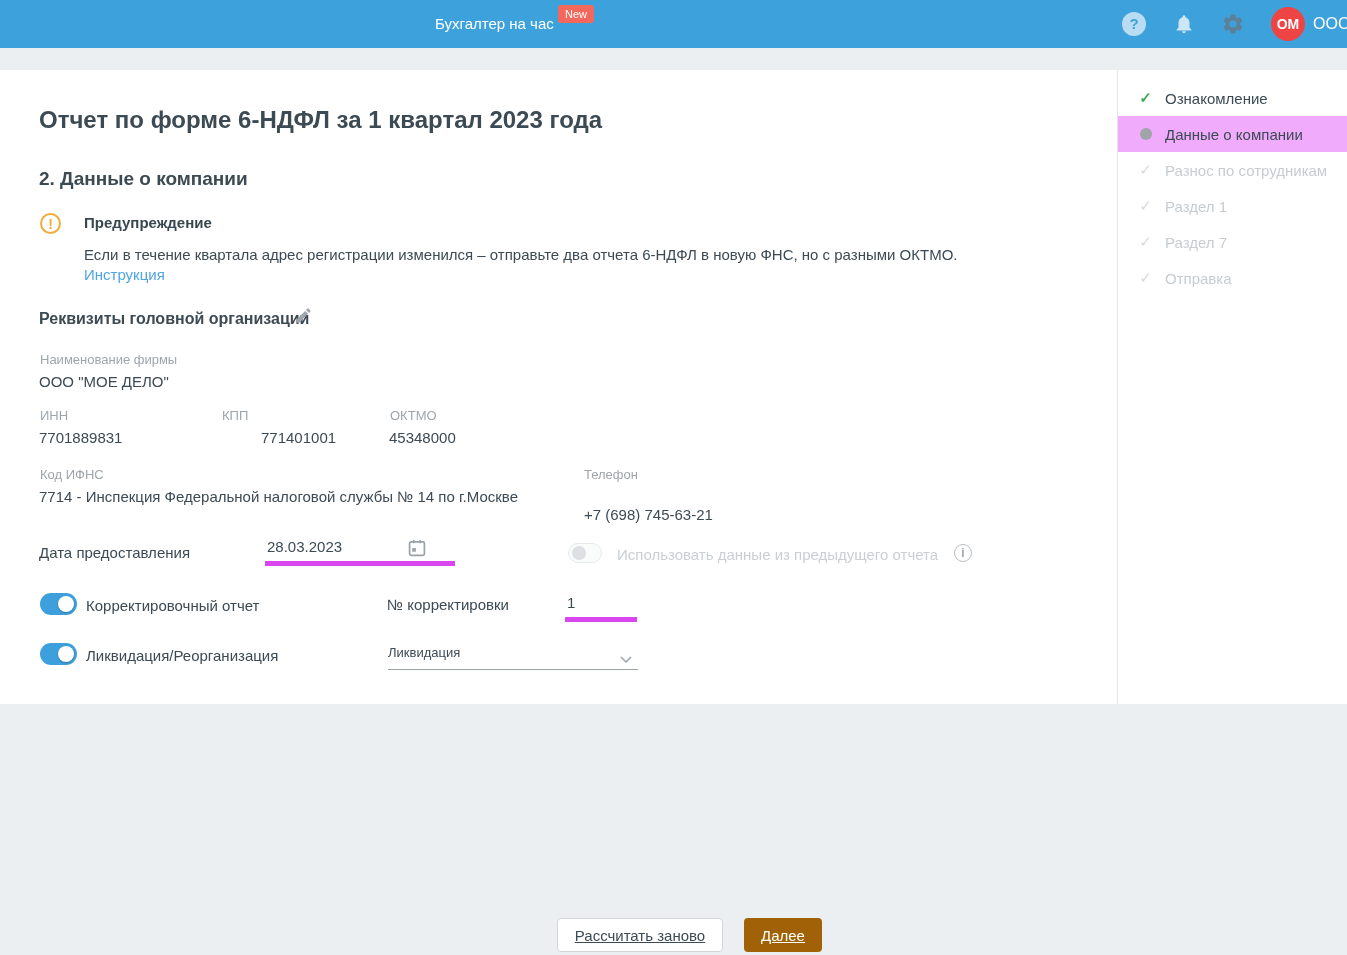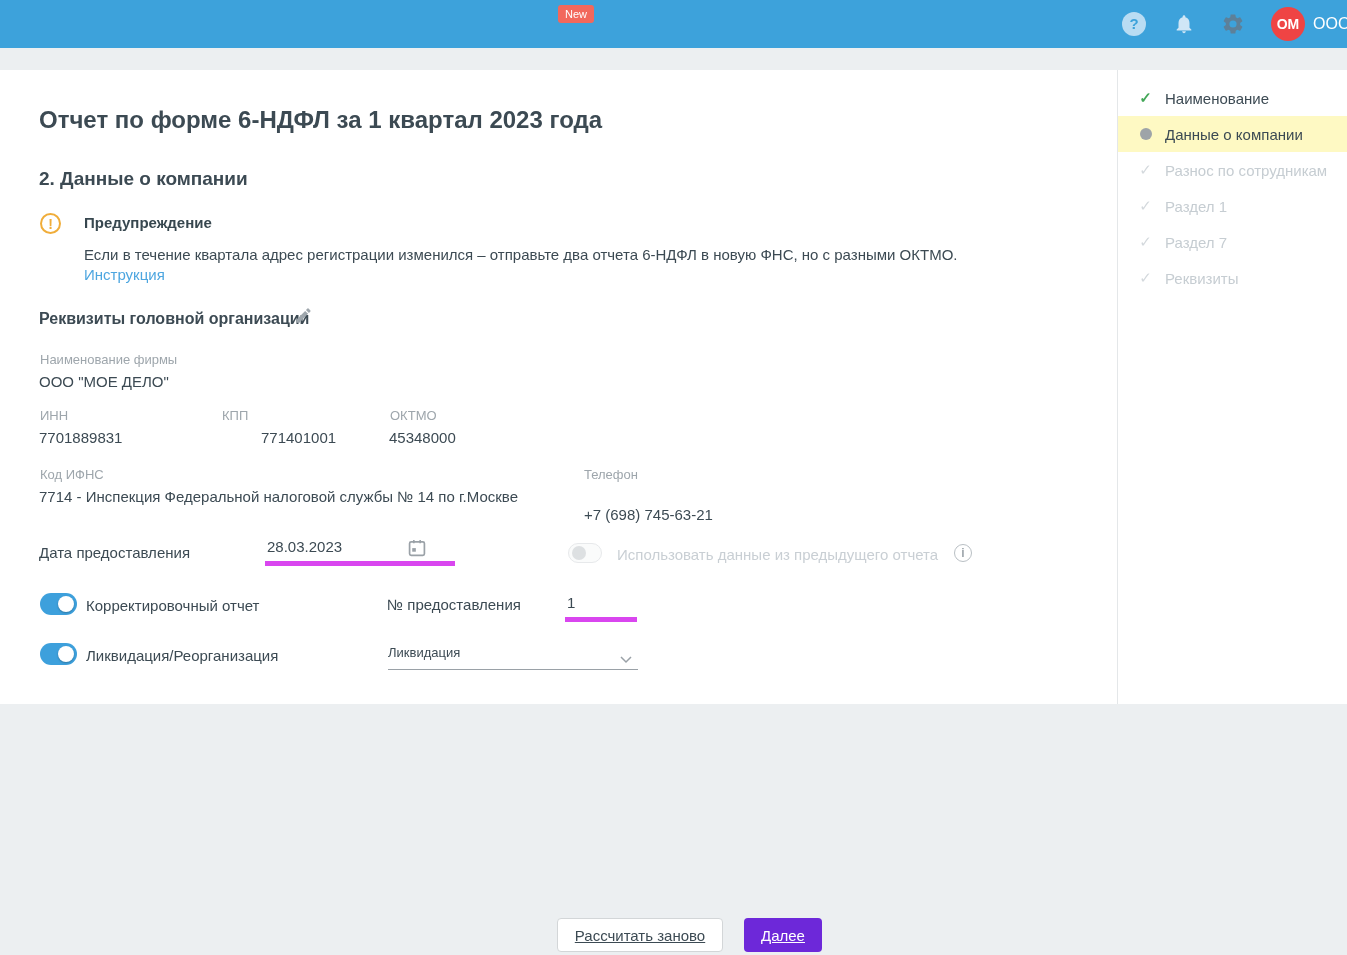--- a/index.html
+++ b/index.html
@@ -100,43 +100,44 @@
 
   
   .sidebar {
     position:absolute; top:70px; left:1117px; width:230px; height:634px;
     background:#FFFFFF; border-left:1px solid #E4E7E9; padding-top:10px;
   }
   .step { height:36px; display:flex; align-items:center; padding-left:19px; font-size:15px; }
   .step .s-icon { width:17px; margin-right:11px; font-size:15px; text-align:center; }
   .step.done   { color:#3C4A53; cursor:pointer; }
   .step.done .s-icon { color:#43A758; font-weight:bold; }
-  .step.current { color:#3C4A53; background:#fef9c3; cursor:pointer; }
+  .step.current { color:#3C4A53; background:#f0abfc; cursor:pointer; }
   .step.current .s-icon .dot {
     display:inline-block; width:12px; height:12px; border-radius:50%; background:#9EA4A8;
   }
   .step.pending { color:#C6CDD2; }
   .step.pending .s-icon { color:#D4D9DD; }
 
   
   .btn {
     position:absolute; top:918px; height:34px; border-radius:4px;
     font-family:"Liberation Sans", sans-serif; font-size:15px; cursor:pointer;text-decoration:underline;
   }
   .btn-secondary {
     left:557px; width:166px; background:#FFFFFF; border:1px solid #D3D6D8; color:#3C4A53;
   }
   .btn-primary {
-    left:744px; width:78px; background:#6d28d9; border:none; color:#FFFFFF;
+    left:744px; width:78px; background:#a16207; border:none; color:#FFFFFF;
   }
 </style>
 </head>
 <body>
 
 <div class="header">
+  <div class="app-title">Бухгалтер на час</div>
   <div class="new-badge">New</div>
 
   <div class="hdr-icon" style="left:1122px;width:24px;">
     <span class="help-circle">?</span>
   </div>
   <div class="hdr-icon" style="left:1172px;width:24px;">
     <svg width="22" height="22" viewBox="0 0 24 24">
       <path fill="#CFE6F6" d="M12 22c1.1 0 2-.9 2-2h-4c0 1.1.9 2 2 2zm6-6v-5c0-3.07-1.64-5.64-4.5-6.32V4c0-.83-.67-1.5-1.5-1.5s-1.5.67-1.5 1.5v.68C7.63 5.36 6 7.92 6 11v5l-2 2v1h16v-1l-2-2z"></path>
     </svg>
   </div>
@@ -194,58 +195,58 @@
   <div class="toggle off-disabled" style="left:568px;top:473px;">
       <span class="knob"></span>
     </div>
   <div class="muted-label" style="left:617px;top:476px;">Использовать данные из предыдущего отчета</div>
   <i class="info-icon">i</i>
 
   <div class="toggle on" style="left:40px;top:523px;">
       <span class="knob"></span>
     </div>
   <div class="row-label" style="left:86px;top:527px;">Корректировочный отчет</div>
-  <div class="row-label" style="left:387px;top:526px;">№ предоставления</div>
+  <div class="row-label" style="left:387px;top:526px;">№ корректировки</div>
   <input class="underline-input" style="left: 565px; top: 524px; width: 72px;" value="1">
 
   <div class="toggle on" style="left:40px;top:573px;">
       <span class="knob"></span>
     </div>
   <div class="row-label" style="left:86px;top:577px;">Ликвидация/Реорганизация</div>
   <div class="select-box">
     <span class="sel-text">Ликвидация</span>
     <span class="chev">
       <svg width="12" height="8" viewBox="0 0 12 8">
           <path d="M1 1l5 5 5-5" stroke="#9AA1A7" stroke-width="1.5" fill="none"></path>
         </svg>
     </span>
   </div>
 </div>
 
 <div class="sidebar">
   <div class="step done">
     <span class="s-icon">✓</span>
-    <span>Наименование</span>
+    <span>Ознакомление</span>
   </div>
   <div class="step current">
     <span class="s-icon"><span class="dot"></span></span>
     <span>Данные о компании</span>
   </div>
   <div class="step pending">
     <span class="s-icon">✓</span>
     <span>Разнос по сотрудникам</span>
   </div>
   <div class="step pending">
     <span class="s-icon">✓</span>
     <span>Раздел 1</span>
   </div>
   <div class="step pending">
     <span class="s-icon">✓</span>
     <span>Раздел 7</span>
   </div>
   <div class="step pending">
     <span class="s-icon">✓</span>
-    <span>Реквизиты</span>
+    <span>Отправка</span>
   </div>
 </div>
 
 <button class="btn btn-secondary">Рассчитать заново</button>
 <button class="btn btn-primary">Далее</button>
 
 </body></html>

